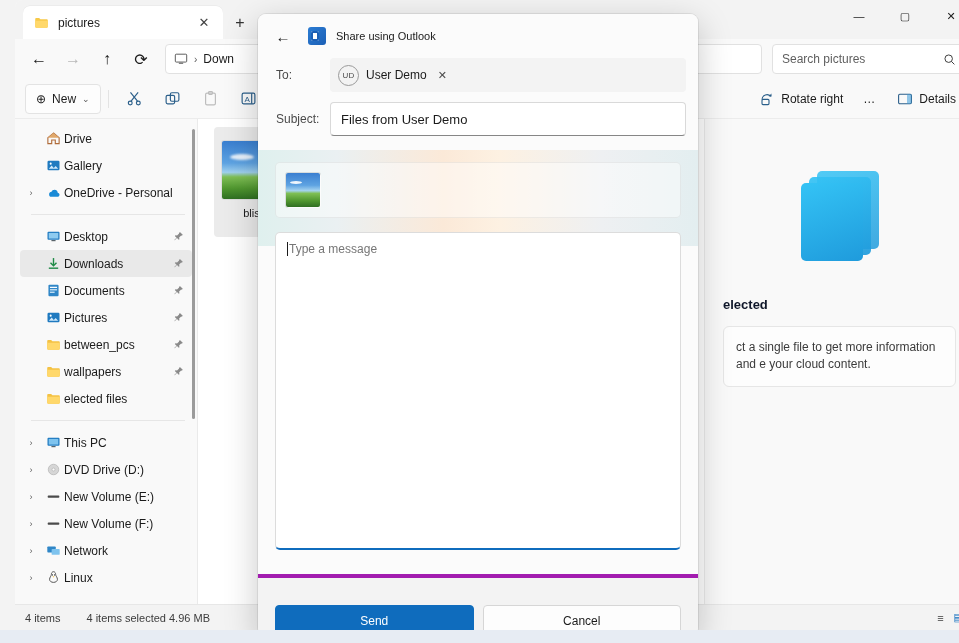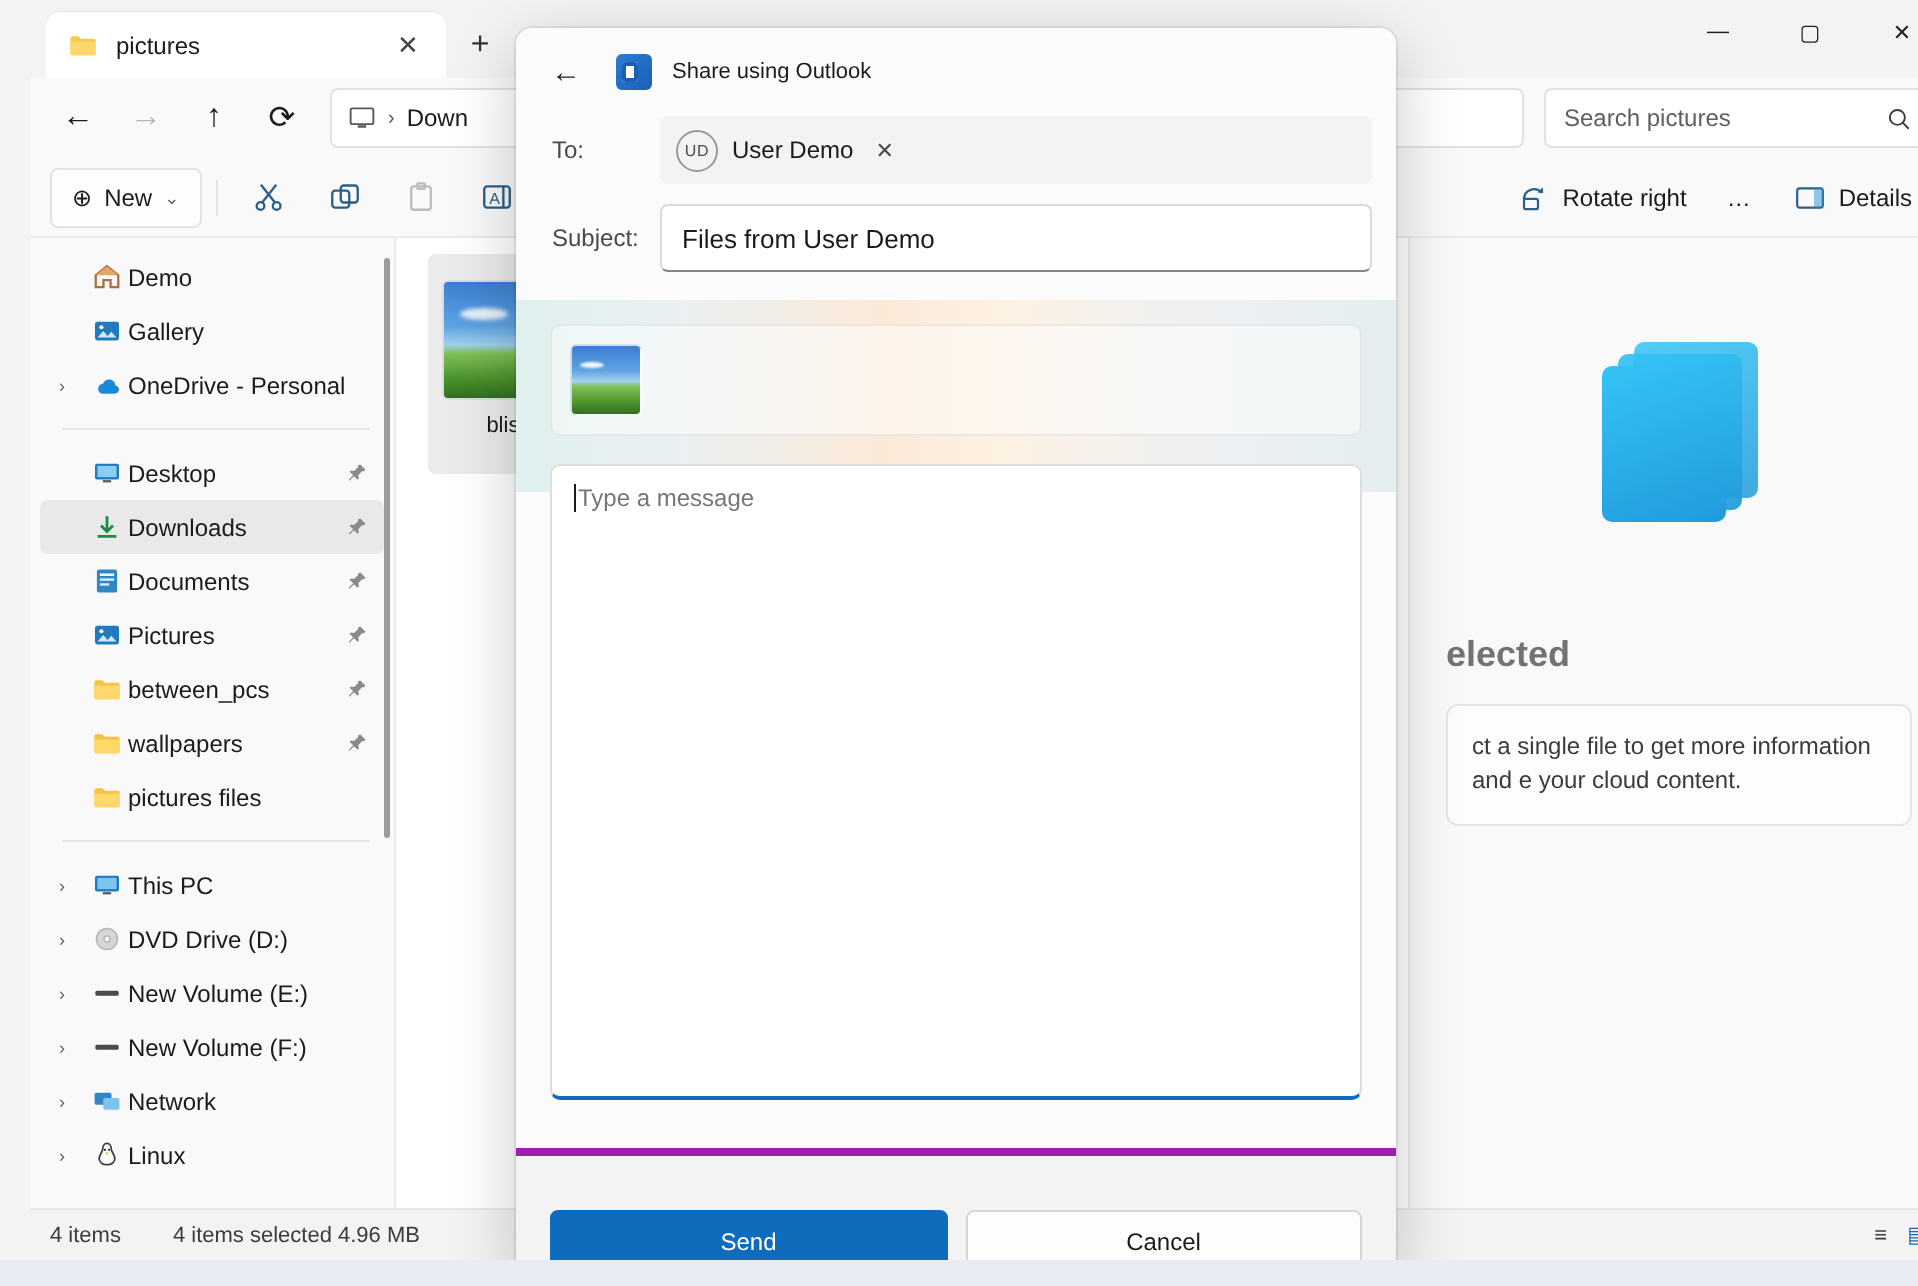--- a/index.html
+++ b/index.html
@@ -206,22 +206,22 @@
     position: absolute; display: block;
     width: 62px; height: 78px;
     border-radius: 5px;
     background: linear-gradient(160deg, #34c3f5 0%, #1f9bdc 100%);
   }
   .files-stack i.a { left: 16px; top: 0;  opacity: .85; }
   .files-stack i.b { left: 8px;  top: 6px; opacity: .92; }
   .files-stack i.c { left: 0;    top: 12px; }
   .dp-title {
     align-self: stretch;
-    margin-top: 54px;
-    font-size: 18px; font-weight: bold; color: #737373;
+    margin-top: 34px;
+    font-size: 13px; font-weight: bold; color: #0f172a;
   }
   .dp-card {
     align-self: stretch;
     margin-top: 14px;
     border: 1px solid #e6e6e6;
     border-radius: 6px;
     background: #fdfdfd;
     padding: 12px 12px;
     font-size: 12px; color: #3b3b3b; line-height: 1.45;
   }
@@ -532,21 +532,21 @@
       <div class="sidebar">
         <div id="navlist">
             <div class="navitem">
               <span class="chev"></span>
               <span class="ico">
                 <svg width="15" height="15" viewBox="0 0 16 16">
                   <path d="M8 2.2L2 7.1v6.3h4.1V9.6h3.8v3.8H14V7.1z" fill="none" stroke="#b06c3a" stroke-width="1.2"></path>
                   <path d="M8 2.2L2 7.1h12z" fill="#e0a86b"></path>
                 </svg>
               </span>
-              <span class="lbl">Demo</span>
+              <span class="lbl">Drive</span>
             </div>
             <div class="navitem">
               <span class="chev"></span>
               <span class="ico">
                 <svg width="15" height="15" viewBox="0 0 16 16">
                   <rect x="1.6" y="3" width="12.8" height="10" rx="1.3" fill="#1f7ac0"></rect>
                   <path d="M3 11.4l3-3.4 2.3 2.6 2-2.2 2.7 3z" fill="#cfe9fb"></path>
                   <circle cx="5" cy="6" r="1.1" fill="#fff"></circle>
                 </svg>
               </span>
@@ -658,21 +658,21 @@
               </span>
             </div>
             <div class="navitem">
               <span class="chev"></span>
               <span class="ico">
                 <svg width="15" height="15" viewBox="0 0 16 16">
                   <path d="M1.3 4.2c0-.5.4-.9.9-.9h3.3l1.3 1.3h7c.5 0 .9.4.9.9v7.1c0 .5-.4.9-.9.9H2.2c-.5 0-.9-.4-.9-.9z" fill="#f4c244"></path>
                   <path d="M1.3 6.1h13.4v6.5c0 .5-.4.9-.9.9H2.2c-.5 0-.9-.4-.9-.9z" fill="#ffd86b"></path>
                 </svg>
               </span>
-              <span class="lbl">pictures files</span>
+              <span class="lbl">elected files</span>
             </div>
             <div class="nav-divider"></div>
             <div class="navitem">
               <span class="chev">›</span>
               <span class="ico">
                 <svg width="15" height="15" viewBox="0 0 16 16">
                   <rect x="1.6" y="3" width="12.8" height="8.4" rx="1" fill="#1f7ac0"></rect>
                   <rect x="2.9" y="4.2" width="10.2" height="6" fill="#7ec3ee"></rect>
                   <rect x="5.8" y="11.8" width="4.4" height="1.2" fill="#4f5b62"></rect>
                 </svg>

